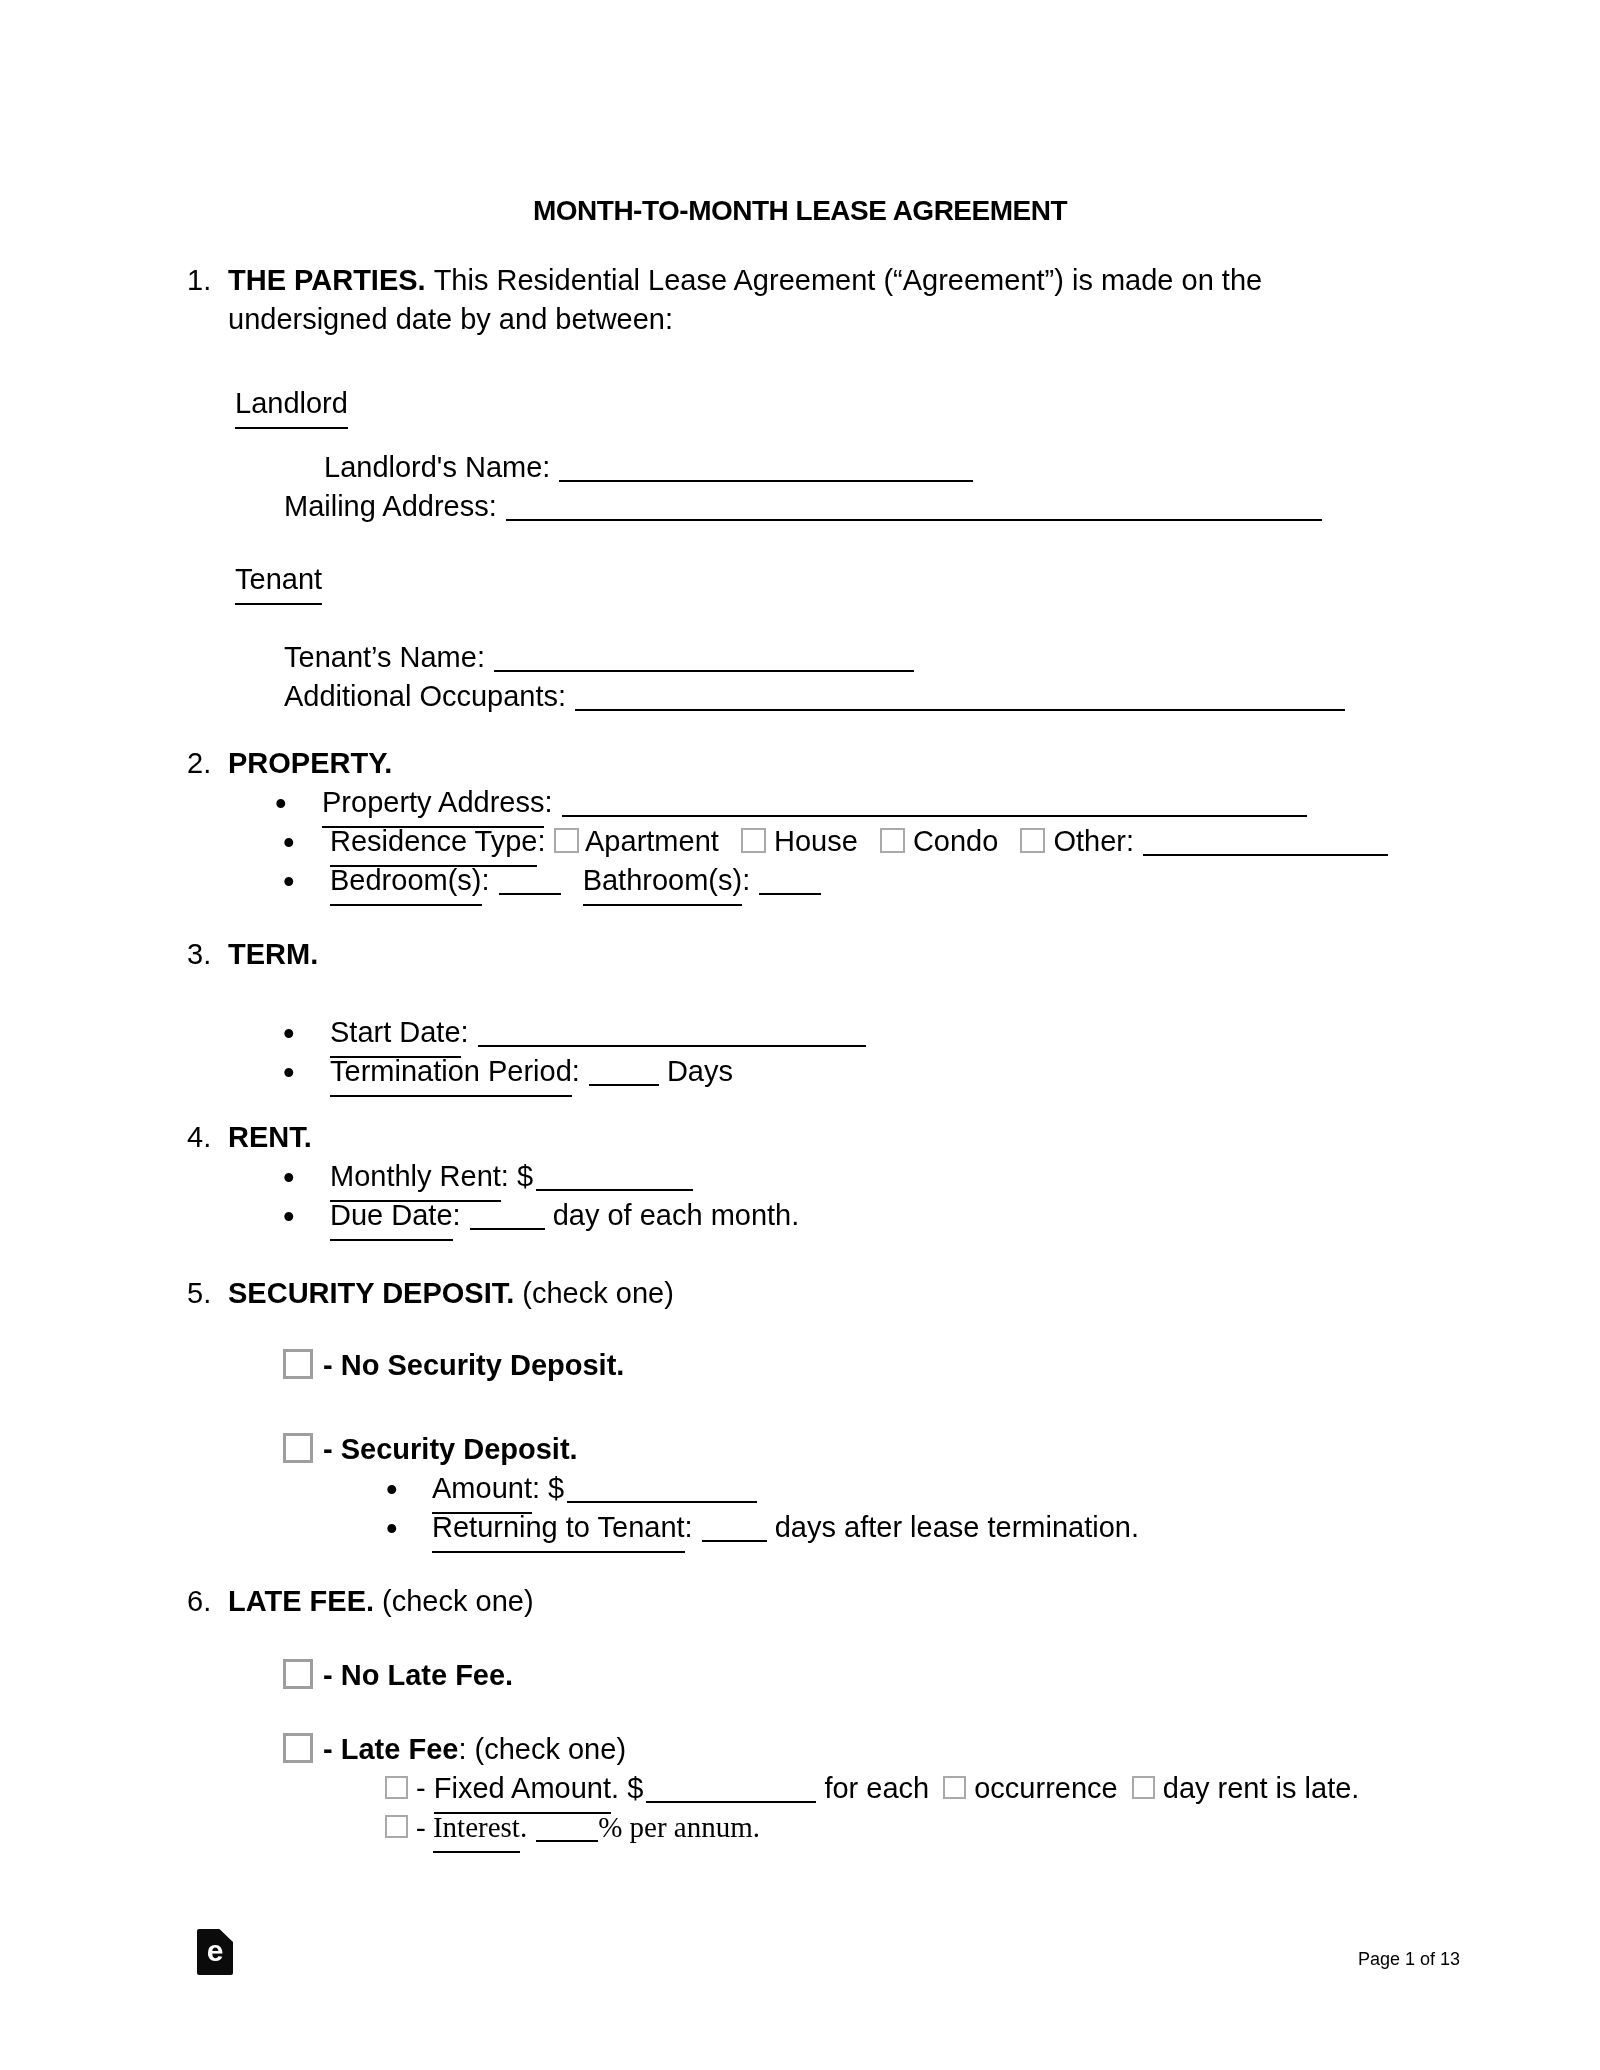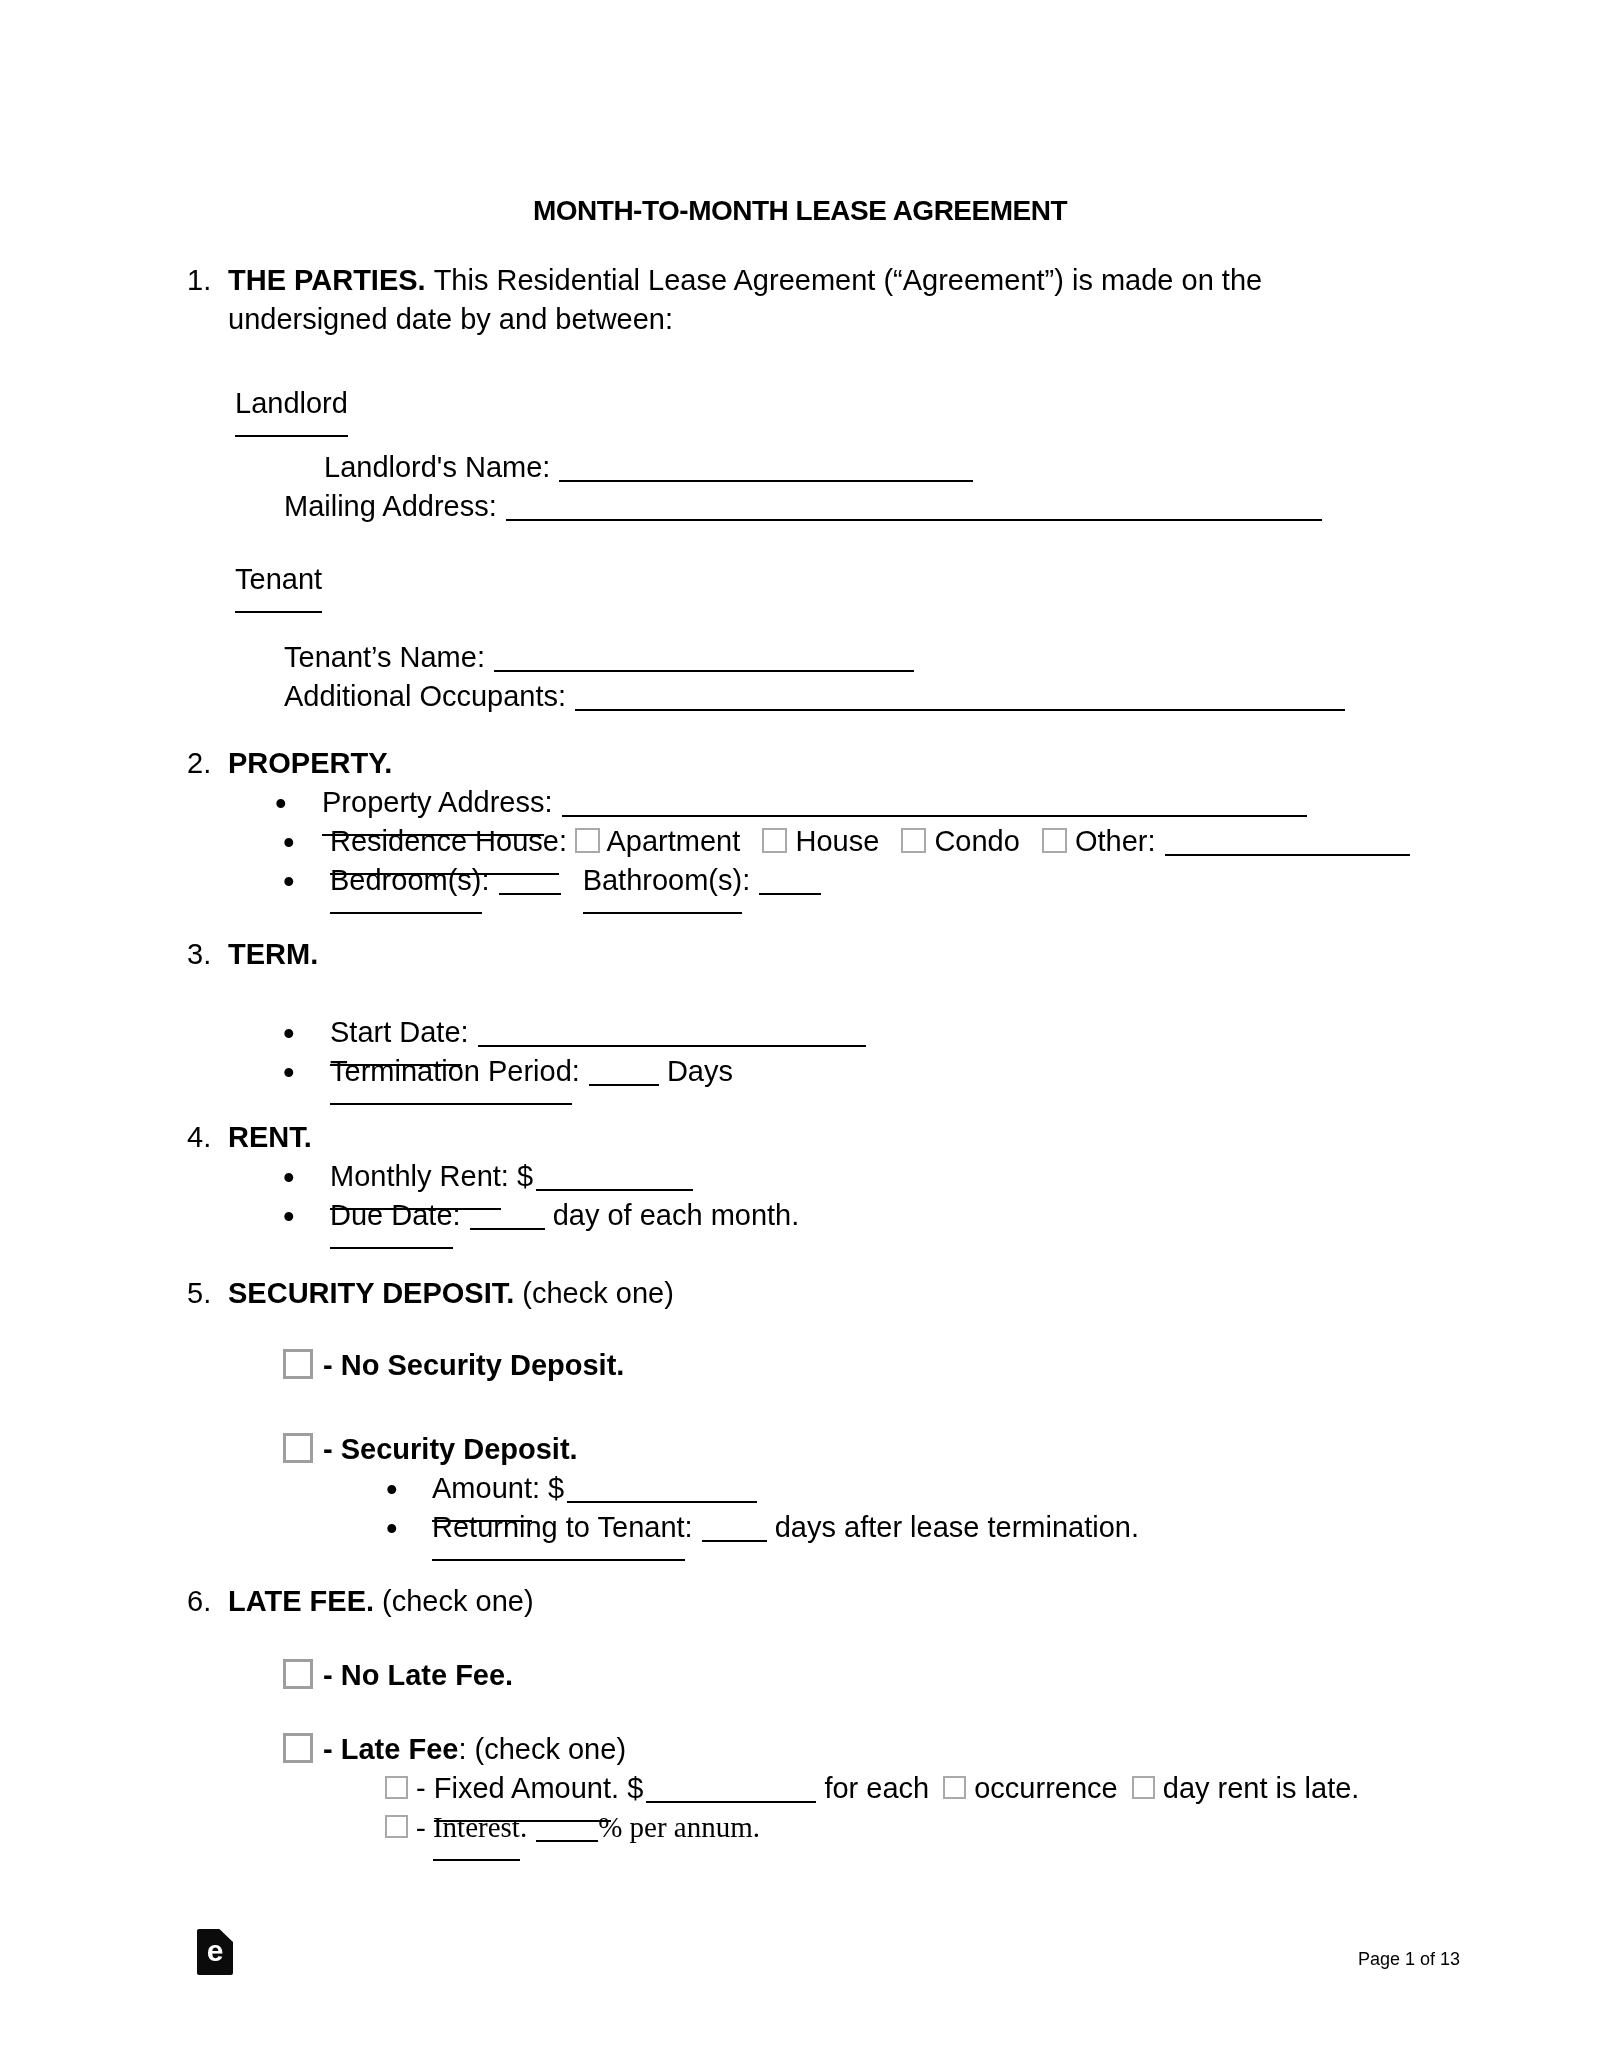--- a/index.html
+++ b/index.html
@@ -2,21 +2,21 @@
 <html><head>
 <meta charset="utf-8">
 <style>
   html,body{margin:0;padding:0;background:#ffffff;}
   .page{position:relative;width:1600px;height:2070px;background:#ffffff;overflow:hidden;
         font-family:"Liberation Sans","DejaVu Sans",sans-serif;color:#000;}
   .line{position:absolute;white-space:nowrap;font-size:29px;line-height:39px;}
   .title{position:absolute;left:0;right:0;text-align:center;font-weight:bold;
          font-size:28px;line-height:46px;letter-spacing:-0.5px;}
   .b{font-weight:bold;}
-  .ul{border-bottom:2px solid #000;padding-bottom:16px;}
+  .ul{border-bottom:2px solid #000;padding-bottom:8px;}
   .sec-num{display:inline-block;width:41px;}
   .dot{display:inline-block;width:47px;font-size:33px;line-height:1;vertical-align:-3px;}
   .dot2{display:inline-block;width:46px;font-size:33px;line-height:1;vertical-align:-3px;}
   .blank{display:inline-block;height:2px;border-bottom:2.5px solid #000;
          vertical-align:-5px;margin-left:9px;}
   .blank.tight{margin-left:3px;}
   .cb{display:inline-block;width:21px;height:21px;border:2px solid #a9a9a9;
       background:#fff;vertical-align:-2px;}
   .cb-lg{width:24px;height:24px;border-width:3px;border-color:#9e9e9e;vertical-align:-4px;
          margin-right:10px;}
@@ -68,21 +68,21 @@
     <span>Additional Occupants:</span><span class="blank" style="width:770px;"></span>
   </div>
 
   <div class="line" style="top:744px;left:187px;">
     <span class="sec-num">2.</span><span class="b">PROPERTY.</span>
   </div>
   <div class="line" style="top:783px;left:275px;">
     <span class="dot">•</span><span class="ul">Property Address</span><span>:</span><span class="blank" style="width:745px;"></span>
   </div>
   <div class="line" style="top:822px;left:283px;">
-    <span class="dot">•</span><span class="ul">Residence House</span><span>:</span>
+    <span class="dot">•</span><span class="ul">Residence Type</span><span>:</span>
     <span class="cb"></span>
     <span>Apartment</span>
     <span class="cb cb-mid"></span>
     <span>House</span>
     <span class="cb cb-mid"></span>
     <span>Condo</span>
     <span class="cb cb-mid"></span>
     <span>Other:</span><span class="blank" style="width:245px;"></span>
   </div>
   <div class="line" style="top:861px;left:283px;">

